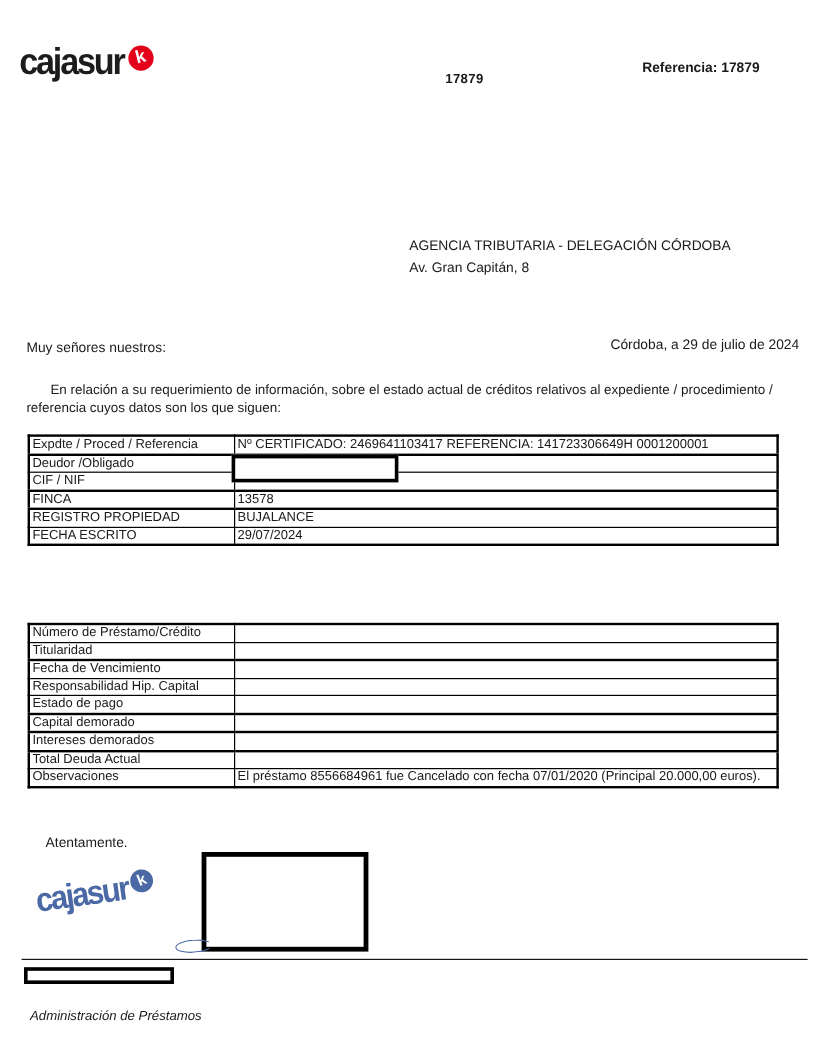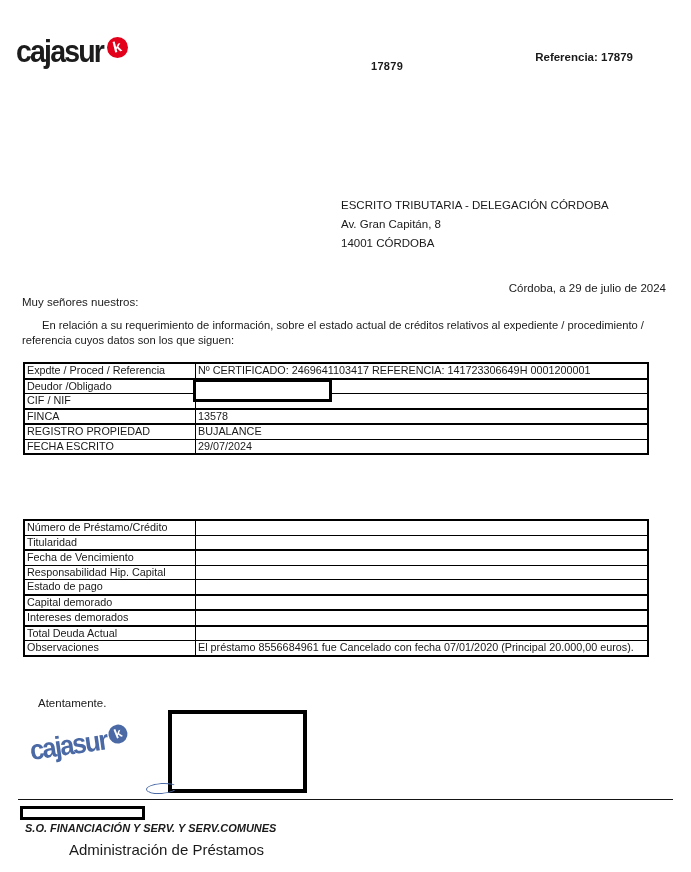--- a/index.html
+++ b/index.html
@@ -45,21 +45,21 @@
   .recipient {
     position: absolute; left: 341px; top: 196px;
     font-size: 11.5px; line-height: 19px;
   }
   .date-line {
     position: absolute; right: 25px; top: 282px;
     font-size: 11.5px;
     padding-left: 40px;
   }
   .salutation {
-    position: absolute; left: 22px; top: 296px;
+    position: absolute; left: 22px; top: 284px;
     font-size: 11.5px;
     text-align: center;
   }
   .para {
     position: absolute; left: 22px; width: 651px;
     font-size: 11.2px; line-height: 15px;
     text-indent: 20px;
   }
   .para1 { top: 318px; }
   .para2 { top: 461px; }
@@ -110,38 +110,37 @@
   .footer-rule {
     position: absolute; left: 18px; top: 799px; width: 655px;
     border-top: 1.6px solid #151515;
   }
   .footer-dept {
     position: absolute; left: 25px; top: 822px;
     font-size: 11px; font-weight: 700; font-style: italic;
   }
   .footer-unit {
     position: absolute; left: 25px; top: 841px;
-    font-size: 15px;  margin-left: 44px;
+    font-size: 11px; font-style: italic;
   }
 </style>
 </head>
 <body>
 
 <div id="page">
 
   <div class="logo-top">
     <span class="logo-word">cajasur</span><span class="k-badge k-red"><span class="k-glyph">k</span></span>
   </div>
   <div class="header-number">17879</div>
   <div class="header-ref">Referencia: 17879</div>
 
   <div class="recipient">
-    <div>ESCRITO TRIBUTARIA - DELEGACIÓN CÓRDOBA</div>
+    <div>AGENCIA TRIBUTARIA - DELEGACIÓN CÓRDOBA</div>
     <div>Av. Gran Capitán, 8</div>
-    <div>14001 CÓRDOBA</div>
   </div>
 
   <div class="date-line">Córdoba, a 29 de julio de 2024</div>
 
   <div class="salutation">Muy señores nuestros:</div>
   <div class="para para1">En relación a su requerimiento de información, sobre el estado actual de créditos relativos al expediente / procedimiento / referencia cuyos datos son los que siguen:</div>
 
   <table class="doc-table table1">
     <tbody>
       <tr class="thick">
@@ -216,16 +215,15 @@
 
   <div class="closing">Atentamente.</div>
   <div class="stamp">
     <span class="logo-word">cajasur</span><span class="k-badge k-blue"><span class="k-glyph">k</span></span>
   </div>
   <div class="redact redact-sign"></div>
   <div class="squiggle"></div>
 
   <div class="footer-rule"></div>
   <div class="redact redact-small"></div>
-  <div class="footer-dept">S.O. FINANCIACIÓN Y SERV. Y SERV.COMUNES</div>
   <div class="footer-unit">Administración de Préstamos</div>
 
 </div>
 
 </body></html>

